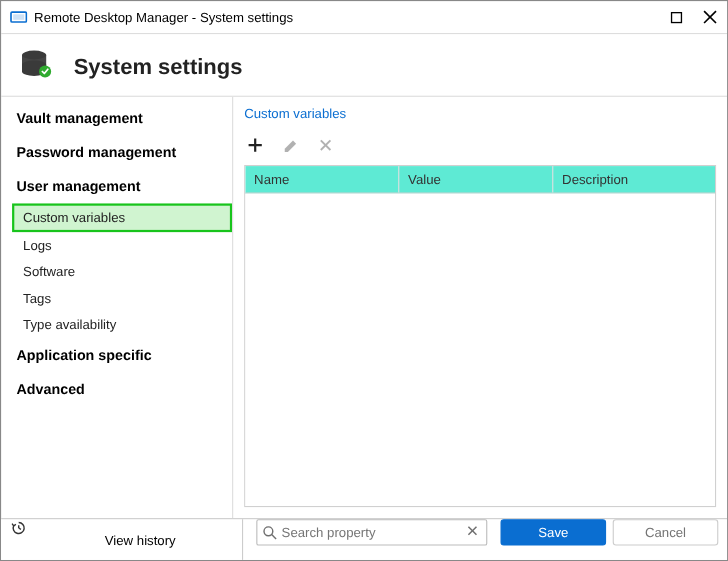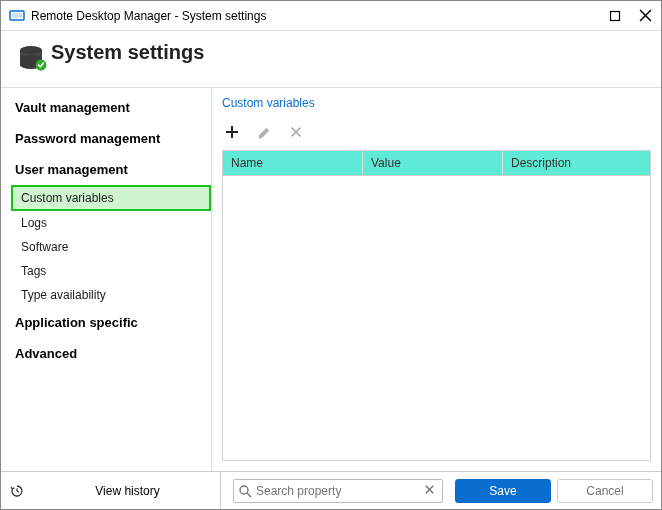--- a/index.html
+++ b/index.html
@@ -2,42 +2,42 @@
 <html><head>
 <meta charset="utf-8">
 <style>
 * { box-sizing: border-box; margin: 0; padding: 0; }
 body { font-family: "Segoe UI", Arial, sans-serif; font-size: 12px; background: #fff; width: 662px; height: 510px; overflow: hidden; border: 1px solid #888; position: relative; }
 .titlebar { height: 30px; display: flex; align-items: center; padding: 0 8px; border-bottom: 1px solid #ddd; }
 .titlebar .app-icon { width: 16px; height: 16px; margin-right: 6px; }
 .titlebar .title { font-size: 12px; color: #000; flex: 1; }
 .titlebar .win-controls { display: flex; gap: 14px; align-items: center; }
 .titlebar .win-btn { width: 16px; height: 16px; display: flex; align-items: center; justify-content: center; cursor: pointer; }
-.header { display: flex; align-items: flex-start; padding: 10px 14px 12px 14px; gap: 4px; }
+.header { display: flex; align-items: flex-end; padding: 10px 14px 12px 14px; gap: 20px; }
 .header .logo { width: 32px; height: 32px; }
 .header h1 { font-size: 20px; font-weight: bold; color: #222; }
 .content { position: absolute; top: 86px; bottom: 38px; left: 0; right: 0; display: flex; border-top: 1px solid #ddd; }
 .sidebar { width: 210px; padding: 4px 0 0 10px; overflow-y: auto; }
 .nav-section { font-weight: bold; font-size: 13px; padding: 8px 4px; cursor: pointer; color: #000; }
 .nav-item { font-size: 12px; padding: 5px 4px 5px 10px; cursor: pointer; color: #222; }
 .nav-item.selected { border: 2px solid #18c41c; background: #d0f4d0; padding-left: 8px; padding-top:4px; padding-bottom:4px; }
 .main { flex: 1; border-left: 1px solid #ddd; padding: 6px 10px 10px 10px; display: flex; flex-direction: column; }
 .breadcrumb { color: #0a6ed1; font-size: 12px; padding: 2px 0 10px 0; cursor: pointer; display: inline-block; }
 .toolbar { display: flex; gap: 12px; align-items: center; padding: 2px 0 8px 0; }
 .tool-btn { width: 20px; height: 20px; display: flex; align-items: center; justify-content: center; cursor: pointer; }
 .tool-btn.disabled { opacity: 0.45; cursor: default; }
 .table { flex: 1; border: 1px solid #d0d0d0; display: flex; flex-direction: column; overflow: hidden; }
 .thead { display: flex; background: #5eead4; border-bottom: 1px solid #d0d0d0; }
 .th { padding: 5px 8px; font-size: 12px; color: #333; border-right: 1px solid #e0e0e0; }
 .th:last-child { border-right: none; }
 .th.name { flex: 0 0 140px; }
 .th.value { flex: 0 0 140px; }
 .th.desc { flex: 1; }
 .tbody { flex: 1; background: #fff; }
-.bottombar { position: absolute; bottom: 0; left: 0; right: 0; height: 38px; border-top: 1px solid #ccc; display: flex; align-items: center; padding: 0 8px; gap: 6px; background: #fff; }
+.bottombar { position: absolute; bottom: 0; left: 0; right: 0; height: 38px; border-top: 1px solid #ccc; display: flex; align-items: flex-start; padding: 0 8px; gap: 6px; background: #fff; }
 .history-icon { width: 16px; height: 16px; margin-right: 4px; }
 .view-history { flex: 0 0 186px; text-align: center; font-size: 12px; cursor: pointer; border-right: 1px solid #ccc; height: 100%; display: flex; align-items: center; justify-content: center; }
 .search-wrap { flex: 1; position: relative; height: 24px; border: 1px solid #bbb; border-radius: 2px; display: flex; align-items: center; padding: 0 4px; margin: 0 6px; }
 .search-wrap .mag { width: 14px; height: 14px; margin-right: 4px; opacity: 0.7; }
 .search-wrap input { flex: 1; border: none; outline: none; font-size: 12px; color: #333; background: transparent; }
 .search-wrap .clear { width: 14px; height: 14px; cursor: pointer; opacity: 0.7; }
 .btn { height: 24px; border-radius: 3px; font-size: 12px; cursor: pointer; display: flex; align-items: center; justify-content: center; min-width: 96px; }
 .btn-save { background: #0a6ed1; color: #fff; border: 1px solid #0a6ed1; }
 .btn-cancel { background: #fff; color: #737373; border: 1px solid #ccc; }
 </style>

